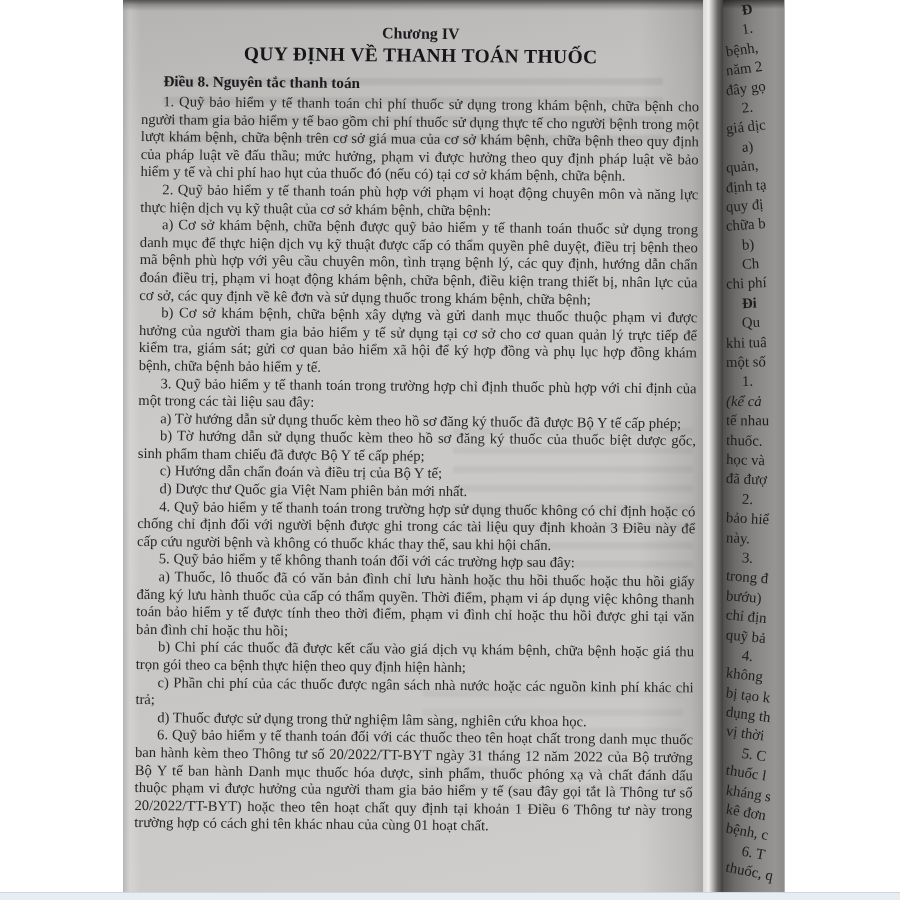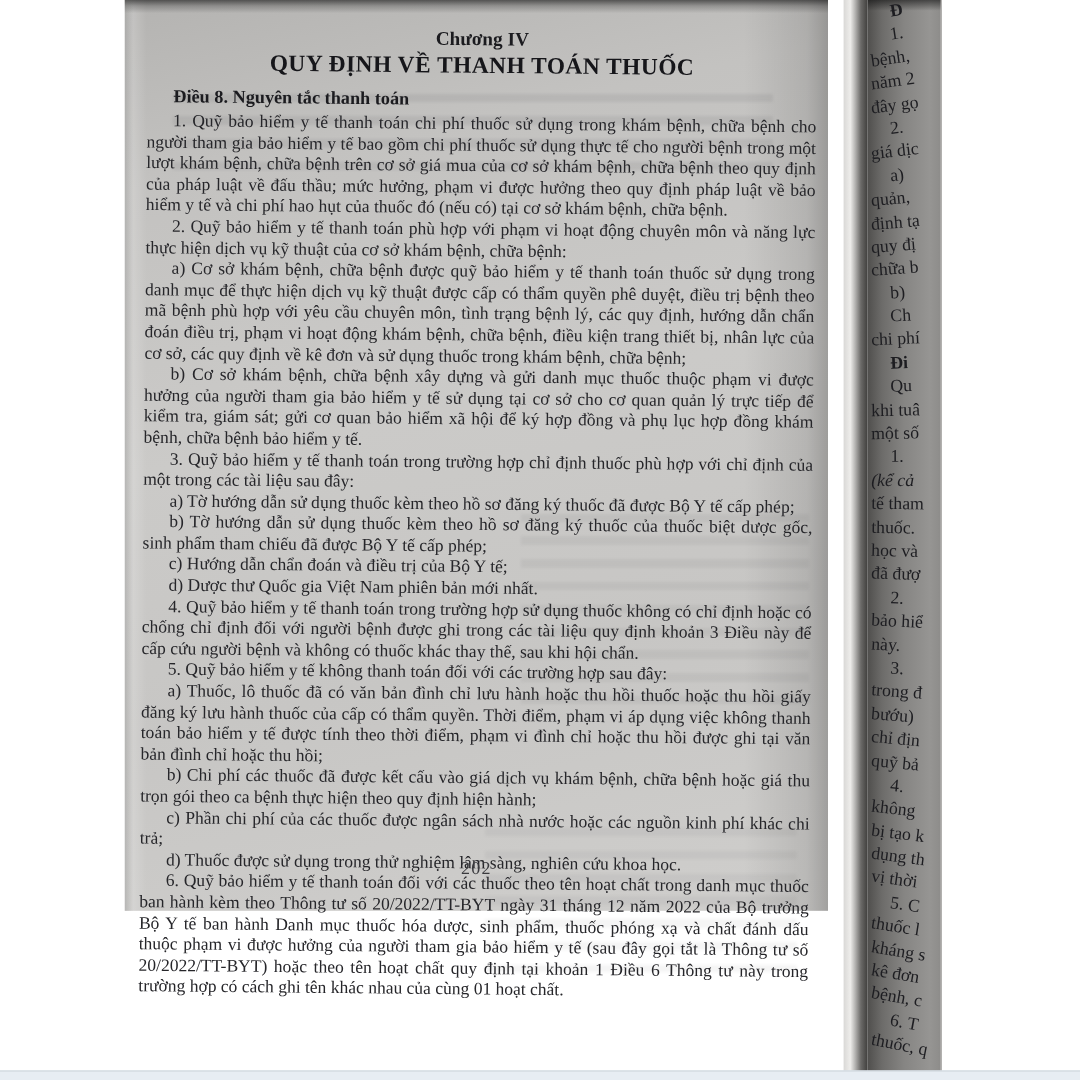--- a/index.html
+++ b/index.html
@@ -2,21 +2,21 @@
 <html><head>
 <meta charset="utf-8">
 <style>
   html,body{margin:0;padding:0;background:#ffffff;}
   .photo{
     position:relative;width:900px;height:900px;background:#ffffff;overflow:hidden;
     font-family:"Liberation Serif","DejaVu Serif",serif;
   }
   
   .left-page{
-    position:absolute;left:104px;top:0;width:586px;height:759px;
+    position:absolute;left:123px;top:0;width:586px;height:893px;
     background:
       linear-gradient(to right, rgba(255,255,255,.30) 0px, rgba(255,255,255,0) 18px),
       linear-gradient(to right, rgba(0,0,0,0) 88%, rgba(0,0,0,.10) 97%, rgba(0,0,0,.22) 100%),
       linear-gradient(168deg, #b4b3b1 0%, #c3c2c0 18%, #cbcac8 45%, #c7c6c4 70%, #cfcecc 100%);
   }
   .left-page::before{ 
     content:"";position:absolute;top:0;left:0;right:0;height:11px;
     background:linear-gradient(to bottom, rgba(20,20,20,.62) 0%, rgba(20,20,20,.25) 45%, rgba(20,20,20,0) 100%);
   }
   .left-page::after{ 
@@ -102,21 +102,20 @@
           <p class="para">4. Quỹ bảo hiểm y tế thanh toán trong trường hợp sử dụng thuốc không có chỉ định hoặc có chống chỉ định đối với người bệnh được ghi trong các tài liệu quy định khoản 3 Điều này để cấp cứu người bệnh và không có thuốc khác thay thế, sau khi hội chẩn.</p>
           <p class="para">5. Quỹ bảo hiểm y tế không thanh toán đối với các trường hợp sau đây:</p>
           <p class="para">a) Thuốc, lô thuốc đã có văn bản đình chỉ lưu hành hoặc thu hồi thuốc hoặc thu hồi giấy đăng ký lưu hành thuốc của cấp có thẩm quyền. Thời điểm, phạm vi áp dụng việc không thanh toán bảo hiểm y tế được tính theo thời điểm, phạm vi đình chỉ hoặc thu hồi được ghi tại văn bản đình chỉ hoặc thu hồi;</p>
           <p class="para">b) Chi phí các thuốc đã được kết cấu vào giá dịch vụ khám bệnh, chữa bệnh hoặc giá thu trọn gói theo ca bệnh thực hiện theo quy định hiện hành;</p>
           <p class="para">c) Phần chi phí của các thuốc được ngân sách nhà nước hoặc các nguồn kinh phí khác chi trả;</p>
           <p class="para">d) Thuốc được sử dụng trong thử nghiệm lâm sàng, nghiên cứu khoa học.</p>
           <p class="para">6. Quỹ bảo hiểm y tế thanh toán đối với các thuốc theo tên hoạt chất trong danh mục thuốc ban hành kèm theo Thông tư số 20/2022/TT-BYT ngày 31 tháng 12 năm 2022 của Bộ trưởng Bộ Y tế ban hành Danh mục thuốc hóa dược, sinh phẩm, thuốc phóng xạ và chất đánh dấu thuộc phạm vi được hưởng của người tham gia bảo hiểm y tế (sau đây gọi tắt là Thông tư số 20/2022/TT-BYT) hoặc theo tên hoạt chất quy định tại khoản 1 Điều 6 Thông tư này trong trường hợp có cách ghi tên khác nhau của cùng 01 hoạt chất.</p>
         </div>
     </div>
 
-    <div class="page-num">202</div>
   </div>
 
   <div class="gutter"></div>
 
   <div class="right-page">
     <div class="rlines">
         <div class="rline b ind" style="transform: rotate(-9deg);">Đ</div>
         <div class="rline ind" style="transform: rotate(-8.55deg);">1.</div>
         <div class="rline" style="transform: rotate(-8.09deg);">bệnh,</div>
         <div class="rline" style="transform: rotate(-7.64deg);">năm 2</div>
@@ -130,21 +129,21 @@
         <div class="rline" style="transform: rotate(-4deg);">chữa b</div>
         <div class="rline ind" style="transform: rotate(-3.55deg);">b)</div>
         <div class="rline ind" style="transform: rotate(-3.09deg);">Ch</div>
         <div class="rline" style="transform: rotate(-2.64deg);">chi phí</div>
         <div class="rline b ind" style="transform: rotate(-2.18deg);">Đi</div>
         <div class="rline ind" style="transform: rotate(-1.73deg);">Qu</div>
         <div class="rline" style="transform: rotate(-1.27deg);">khi tuâ</div>
         <div class="rline" style="transform: rotate(-0.82deg);">một số</div>
         <div class="rline ind" style="transform: rotate(-0.36deg);">1.</div>
         <div class="rline" style="transform: rotate(0.09deg); font-style: italic;">(kể cả</div>
-        <div class="rline" style="transform: rotate(0.55deg);">tế tham</div>
+        <div class="rline" style="transform: rotate(0.55deg);">tế nhau</div>
         <div class="rline" style="transform: rotate(1deg);">thuốc.</div>
         <div class="rline" style="transform: rotate(1.45deg);">học và</div>
         <div class="rline" style="transform: rotate(1.91deg);">đã đượ</div>
         <div class="rline ind" style="transform: rotate(2.36deg);">2.</div>
         <div class="rline" style="transform: rotate(2.82deg);">bảo hiể</div>
         <div class="rline" style="transform: rotate(3.27deg);">này.</div>
         <div class="rline ind" style="transform: rotate(3.73deg);">3.</div>
         <div class="rline" style="transform: rotate(4.18deg);">trong đ</div>
         <div class="rline" style="transform: rotate(4.64deg);">bướu)</div>
         <div class="rline" style="transform: rotate(5.09deg);">chỉ địn</div>

